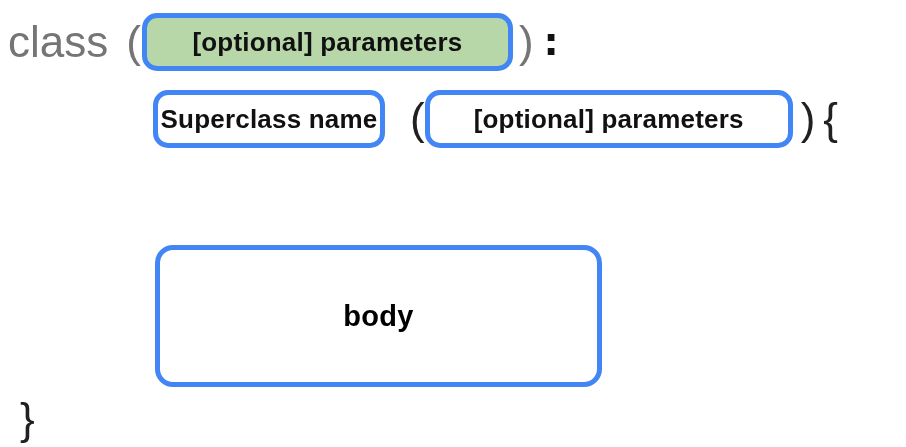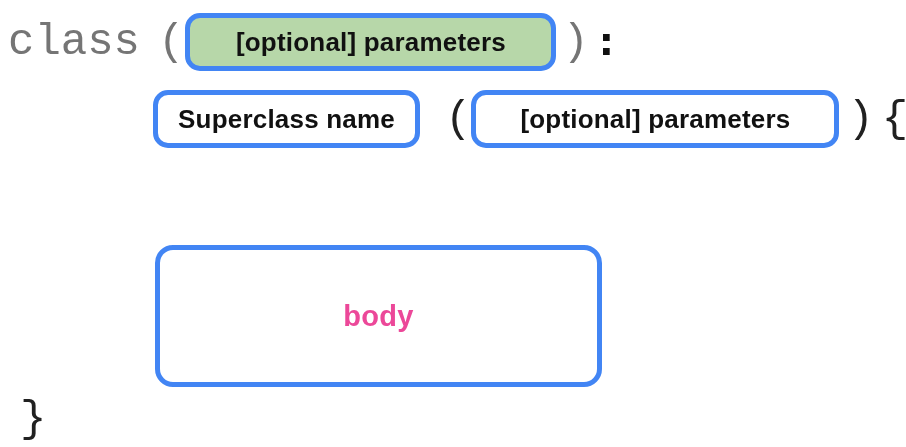--- a/index.html
+++ b/index.html
@@ -17,21 +17,21 @@
   }
   .row {
     position: absolute;
     left: 0;
     display: flex;
     align-items: center;
   }
   .row1 { top: 13px; height: 58px; }
   .row2 { top: 89px; height: 60px; }
   .mono {
-    font-family: Liberation Mono, monospace;
+    font-family: Liberation Sans, sans-serif;
     font-size: 44px;
     line-height: 1;
     white-space: pre;
   }
   .gray-punct { color: #757575; }
   .dark-punct { color: #212121; }
   .pill {
     box-sizing: border-box;
     height: 58px;
     border: 5px solid #4285F4;
@@ -57,21 +57,21 @@
   .b-params1 { margin-left: 1px; width: 371px; }
   .p1-close { margin-left: 6px; }
   .colon {
     margin-left: 10px;
     font-family: "DejaVu Sans", sans-serif;
     font-weight: 700;
     font-size: 38px;
     line-height: 1;
     color: #111111;
   }
-  .b-superclass { margin-left: 153px; width: 267px; height: 58px; }
+  .b-superclass { margin-left: 153px; width: 232px; height: 58px; }
   .p2-open  { margin-left: 25px; }
   .b-params2 { margin-left: 0px; width: 368px; height: 58px; }
   .p2-close { margin-left: 8px; }
   .p2-brace { margin-left: 8px; }
   .body-box {
     position: absolute;
     left: 155px;
     top: 245px;
     width: 447px;
     height: 142px;
@@ -80,21 +80,21 @@
     border-radius: 18px;
     background: #ffffff;
     display: flex;
     align-items: center;
     justify-content: center;
   }
   .body-label {
     font-family: "Liberation Sans", sans-serif;
     font-weight: 700;
     font-size: 29px;
-    color: #ec4899;
+    color: #000000;
     letter-spacing: 0.3px;
   }
   .close-brace {
     position: absolute;
     left: 20px;
     top: 397px;
   }
 </style>
 </head>
 <body>

